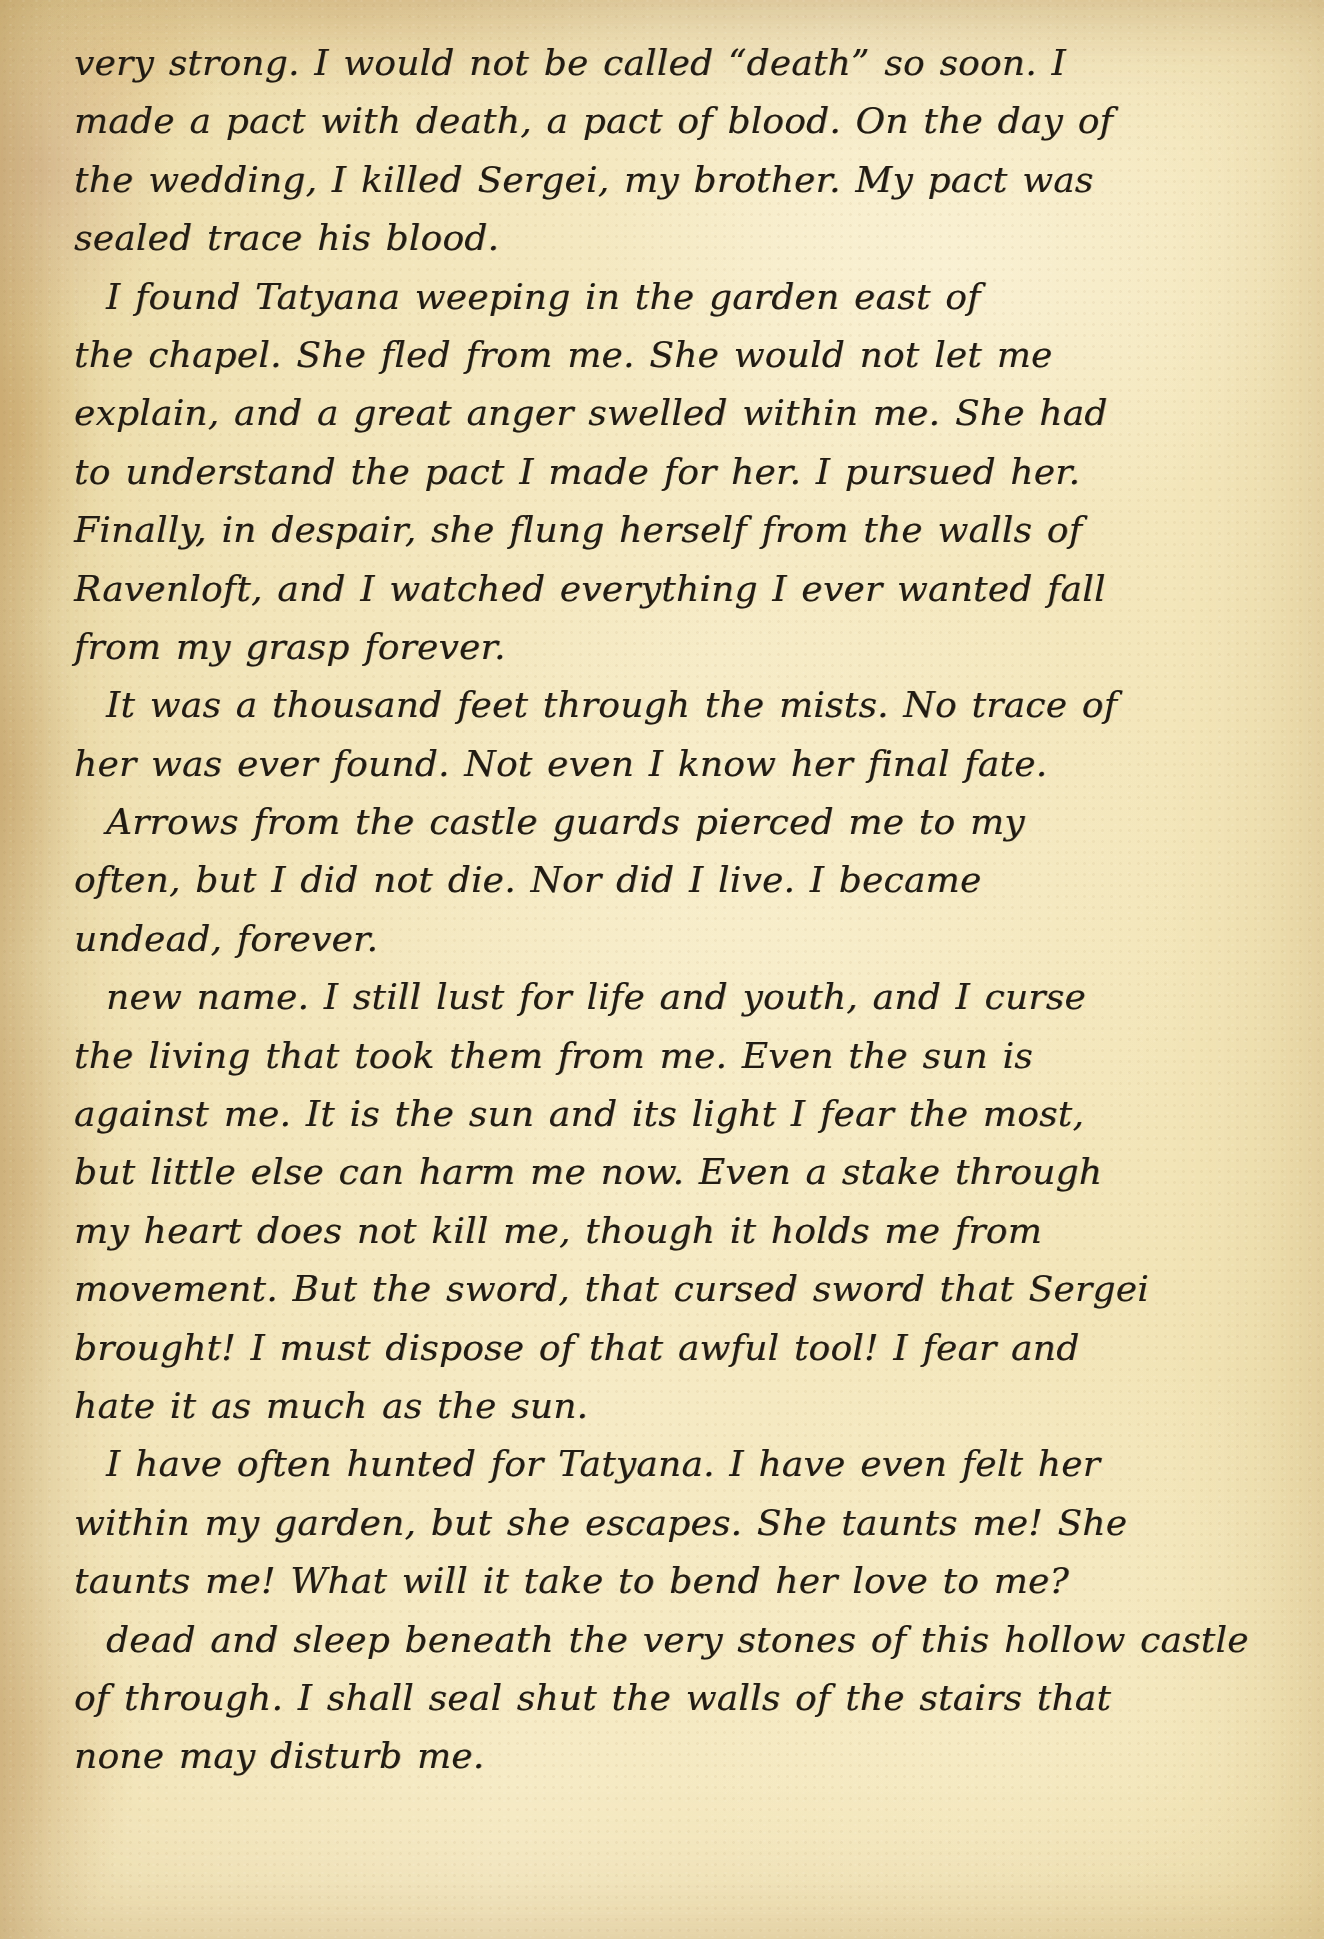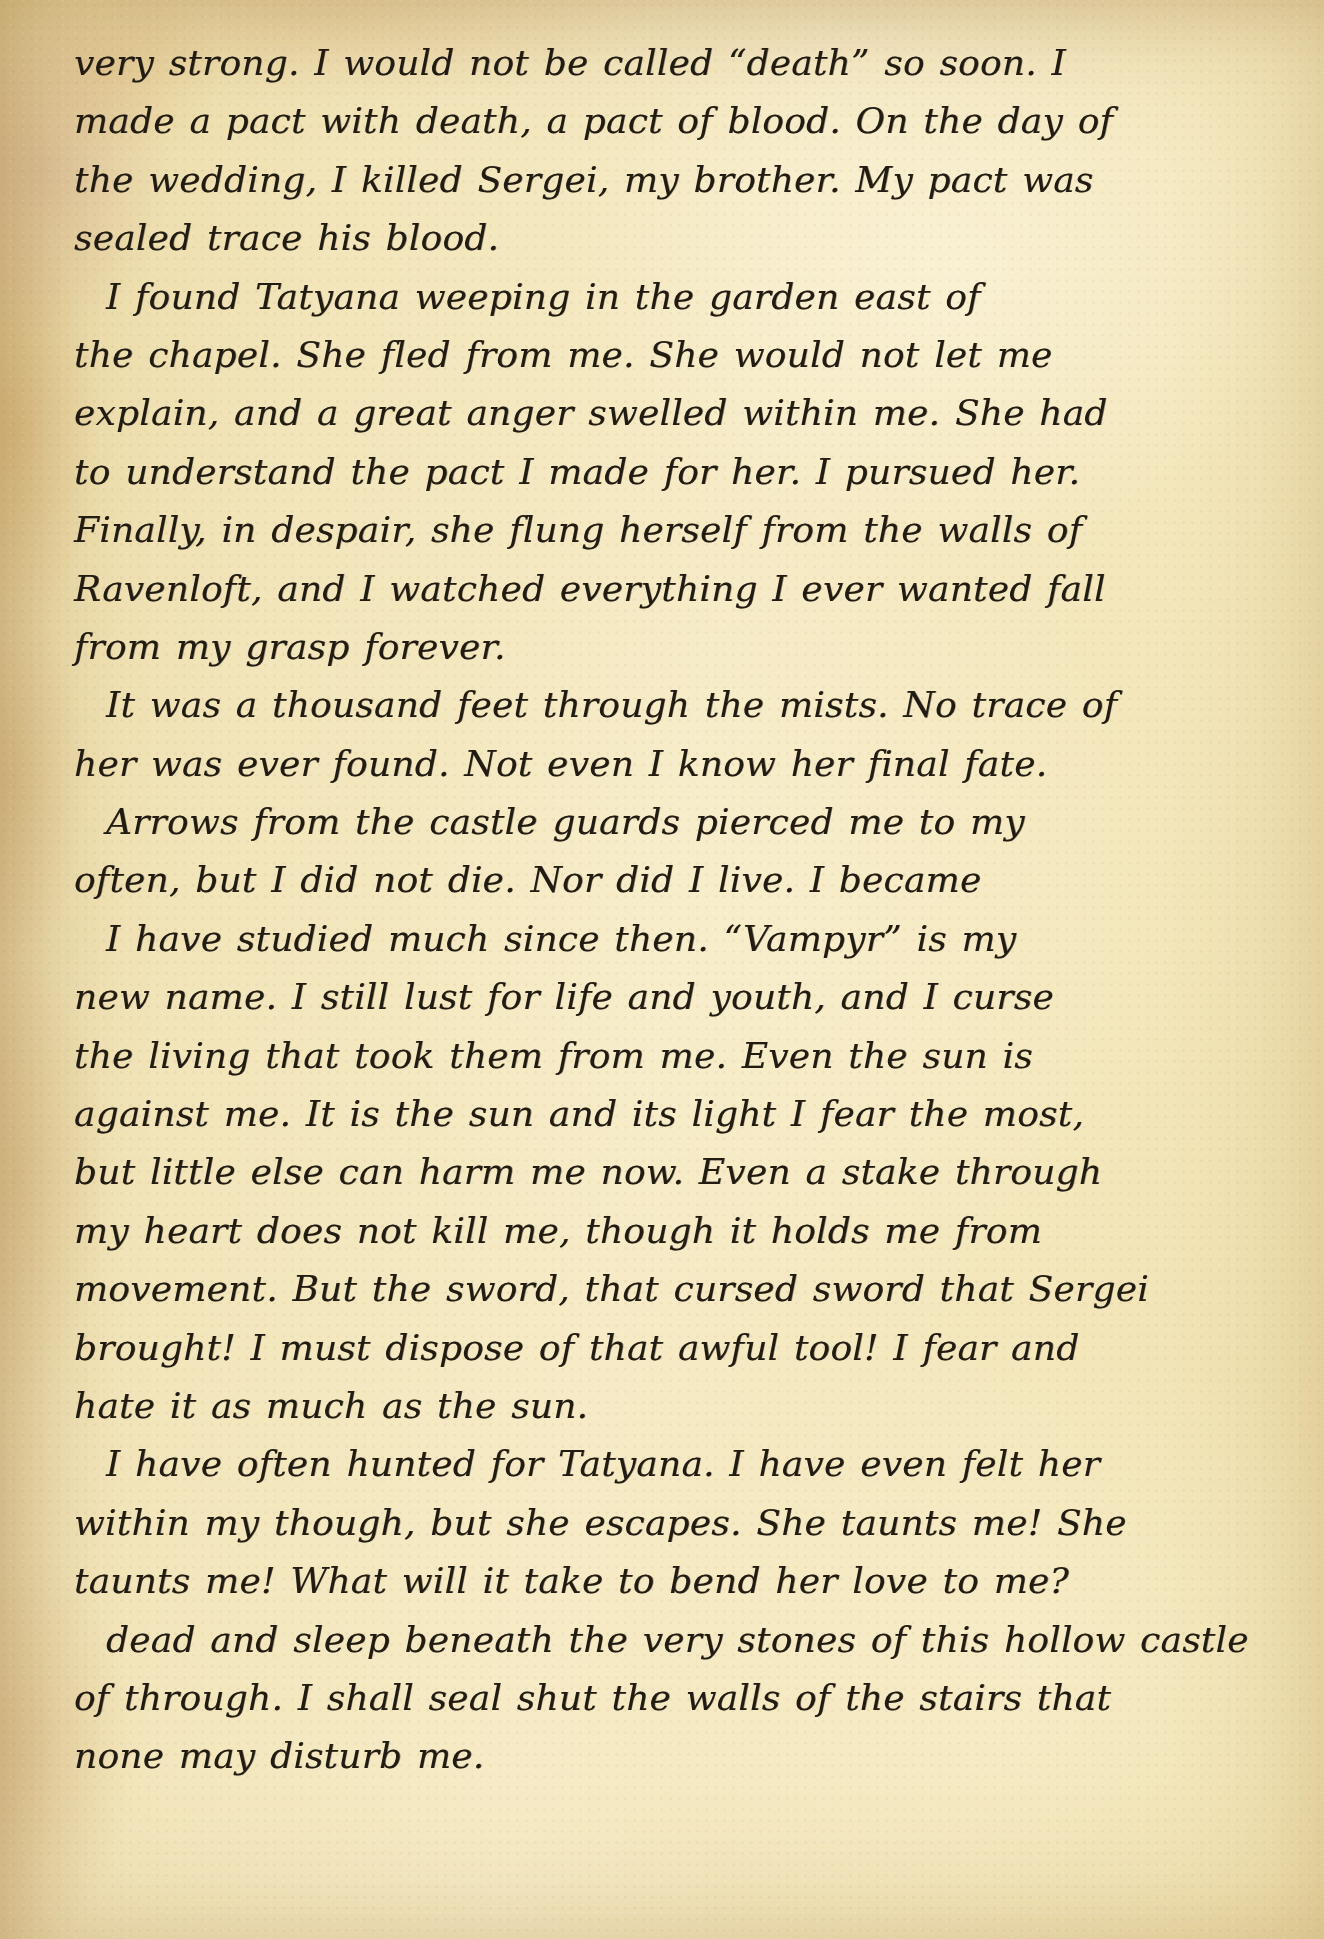--- a/index.html
+++ b/index.html
@@ -95,37 +95,37 @@
     </div>
 
     <div class="para indented">
       <div class="line">It was a thousand feet through the mists. No trace of</div>
       <div class="line">her was ever found. Not even I know her final fate.</div>
     </div>
 
     <div class="para indented">
       <div class="line">Arrows from the castle guards pierced me to my</div>
       <div class="line">often, but I did not die. Nor did I live. I became</div>
+      <div class="line">undead, forever.</div>
     </div>
 
     <div class="para indented">
-      <div class="line">I have studied much since then. “Vampyr” is my</div>
       <div class="line">new name. I still lust for life and youth, and I curse</div>
       <div class="line">the living that took them from me. Even the sun is</div>
       <div class="line">against me. It is the sun and its light I fear the most,</div>
       <div class="line">but little else can harm me now. Even a stake through</div>
       <div class="line">my heart does not kill me, though it holds me from</div>
       <div class="line">movement. But the sword, that cursed sword that Sergei</div>
       <div class="line">brought! I must dispose of that awful tool! I fear and</div>
       <div class="line">hate it as much as the sun.</div>
     </div>
 
     <div class="para indented">
       <div class="line">I have often hunted for Tatyana. I have even felt her</div>
-      <div class="line">within my though, but she escapes. She taunts me! She</div>
+      <div class="line">within my garden, but she escapes. She taunts me! She</div>
       <div class="line">taunts me! What will it take to bend her love to me?</div>
     </div>
 
     <div class="para indented">
       <div class="line">dead and sleep beneath the very stones of this hollow castle</div>
       <div class="line">of through. I shall seal shut the walls of the stairs that</div>
       <div class="line">none may disturb me.</div>
     </div>
 
   </div>

